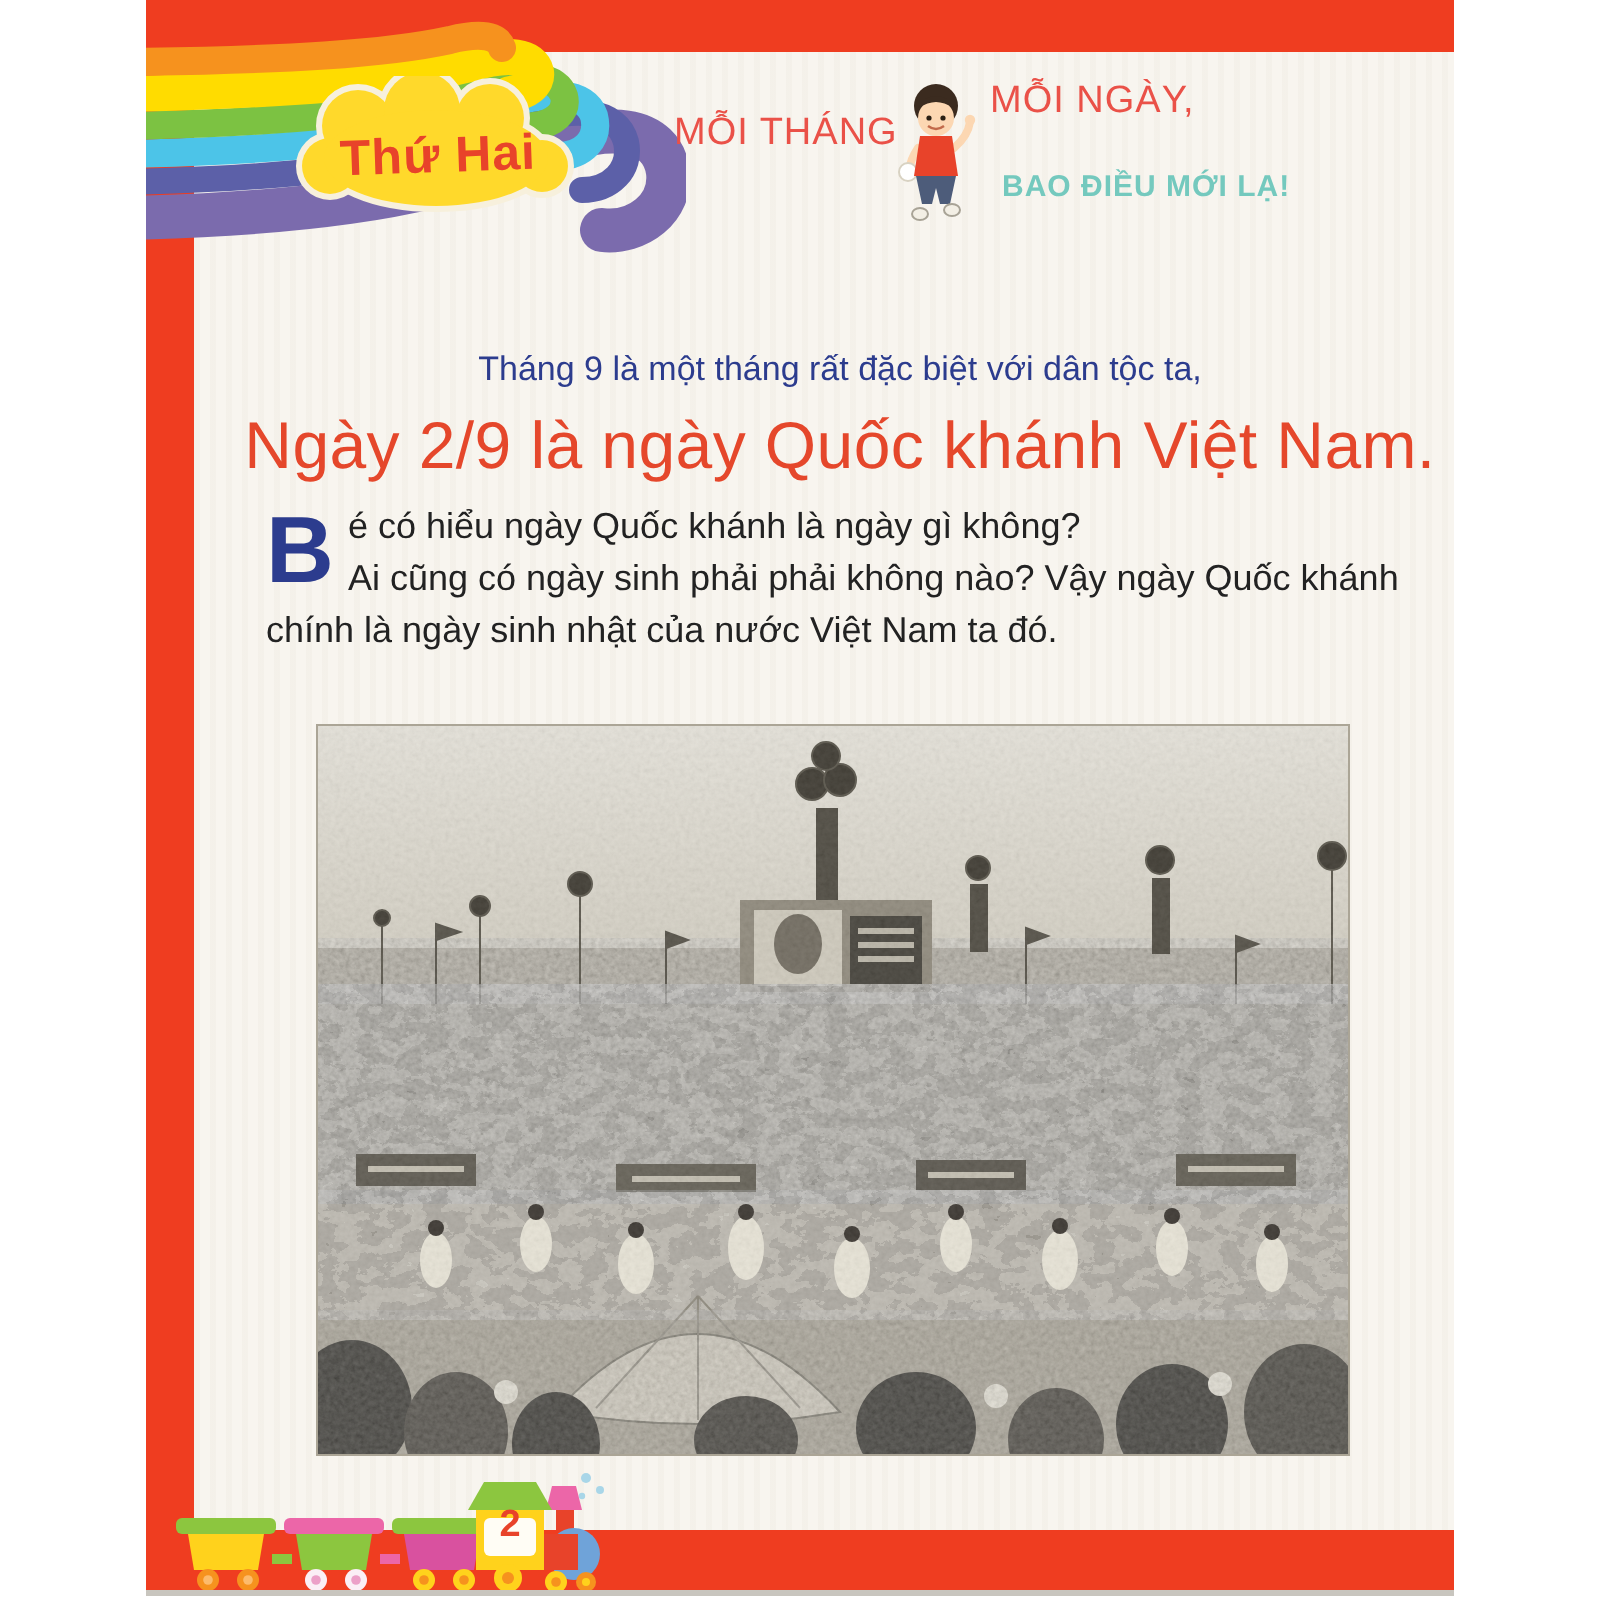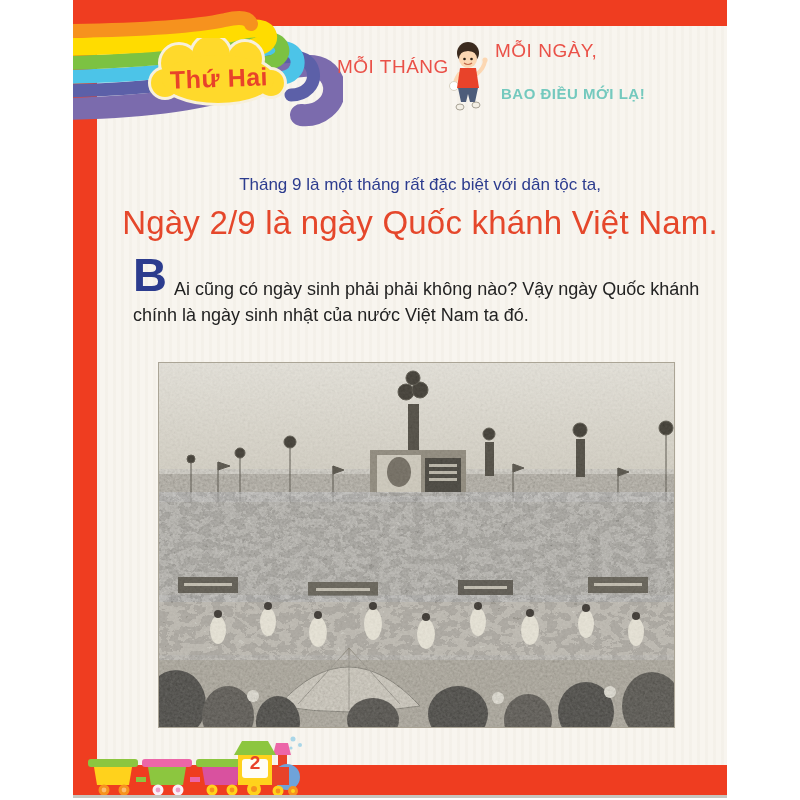--- a/index.html
+++ b/index.html
@@ -103,21 +103,21 @@
       <ellipse cx="13" cy="69" rx="4" ry="3" fill="#F3EFE5" stroke="#A8A396"></ellipse>
       <ellipse cx="29" cy="67" rx="4" ry="3" fill="#F3EFE5" stroke="#A8A396"></ellipse>
     </svg>
 
     <div class="intro">
       <div class="intro-line">Tháng 9 là một tháng rất đặc biệt với dân tộc ta,</div>
       <div class="intro-red">Ngày 2/9 là ngày Quốc khánh Việt Nam.</div>
     </div>
 
     <p class="body-text">
-      <span class="dropcap">B</span><br>
+      <span class="dropcap">B</span><span>é có hiểu ngày Quốc khánh là ngày gì không?</span><br>
       <span>Ai cũng có ngày sinh phải phải không nào? Vậy ngày Quốc khánh</span><br>
       <span>chính là ngày sinh nhật của nước Việt Nam ta đó.</span>
     </p>
 
     <svg class="photo" viewBox="0 0 517 366">
       <defs>
         <linearGradient id="skyg" x1="0" y1="0" x2="0" y2="1">
           <stop offset="0" stop-color="#E5E2D9"></stop>
             <stop offset="1" stop-color="#CBC6B8"></stop>
         </linearGradient>

